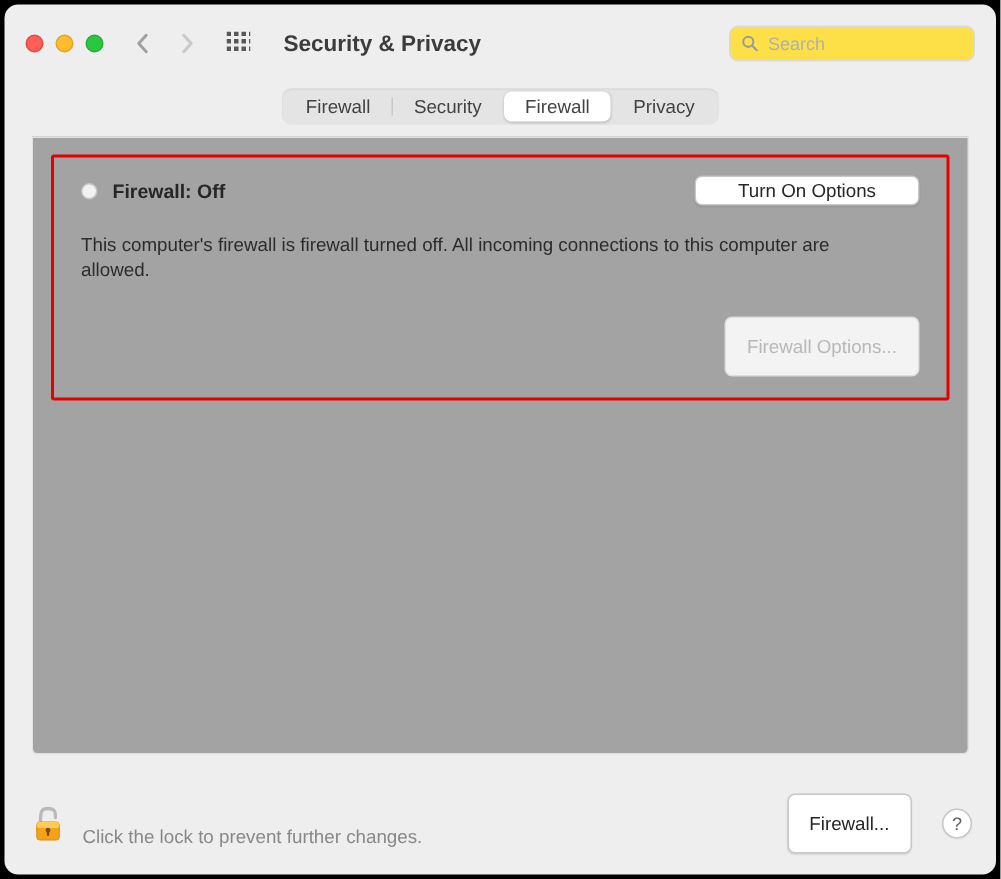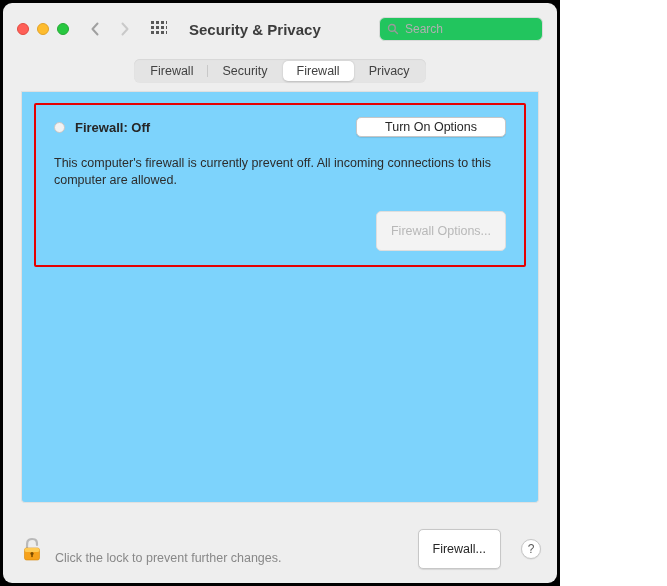--- a/index.html
+++ b/index.html
@@ -1,38 +1,38 @@
 <!DOCTYPE html>
 <html><head>
   <meta charset="utf-8">
   <style>
     * { box-sizing: border-box; margin: 0; padding: 0; }
     html, body { width: 667px; height: 586px; font-family: -apple-system, "Helvetica Neue", Arial, sans-serif; font-size: 13px; color: #262626; }
-    .frame { width: 560px; height: 586px; background: #000; padding: 3px; }
+    .frame { width: 667px; height: 586px; background: #000; padding: 3px; }
     .window { width: 100%; height: 100%; background: #eeeeee; border-radius: 9px; display: flex; flex-direction: column; overflow: hidden; position: relative; }
     .toolbar { display: flex; align-items: center; padding: 14px 14px 12px 14px; gap: 10px; }
     .traffic { display: flex; gap: 8px; margin-right: 10px; }
     .tl { width: 12px; height: 12px; border-radius: 50%; }
     .tl.red { background: #ff5f57; border: 0.5px solid #e24b41; }
     .tl.yellow { background: #febc2e; border: 0.5px solid #e2a327; }
     .tl.green { background: #28c840; border: 0.5px solid #27aa35; }
     .navbtns { display: flex; gap: 18px; margin-right: 8px; }
     .chev { width: 12px; height: 14px; display: flex; align-items: center; justify-content: center; color: #a0a0a0; }
     .apps-grid { width: 16px; height: 16px; margin: 0 12px 0 2px; }
     .title { font-weight: 700; font-size: 15px; color: #3c3c3c; }
     .spacer { flex: 1; }
-    .search { display: flex; align-items: center; gap: 6px; width: 164px; height: 24px; background: #22c55e; border: 1px solid #d9d9d9; border-radius: 6px; padding: 0 7px; color: #9a9a9a; }
+    .search { display: flex; align-items: center; gap: 6px; width: 164px; height: 24px; background: #fde047; border: 1px solid #d9d9d9; border-radius: 6px; padding: 0 7px; color: #9a9a9a; }
     .search svg { flex-shrink: 0; }
     .search input { border: none; outline: none; width: 100%; font-size: 12px; background: transparent; color: #555; }
     .seg-wrap { display: flex; justify-content: center; padding: 6px 0 0 0; }
     .seg { display: inline-flex; background: #e4e4e4; border-radius: 6px; padding: 2px; box-shadow: inset 0 0.5px 1px rgba(0,0,0,0.1); }
     .seg .tab { padding: 3px 14px; font-size: 12.5px; color: #424242; border-radius: 5px; cursor: default; position: relative; user-select: none; display: inline-block; text-align: center; }
     .seg .sep { width: 1px; background: #c8c8c8; margin: 4px 0; }
     .seg .tab.active { background: #fff; box-shadow: 0 0.5px 2px rgba(0,0,0,0.18); }
-    .content { margin: 8px 18px 16px 18px; background: #7dd3fc; border: 1px solid #e0e0e0; border-top: none; border-radius: 0 0 4px 4px; flex: 1; position: relative; padding-top: 2px; }
+    .content { margin: 8px 18px 16px 18px; background: #a3a3a3; border: 1px solid #e0e0e0; border-top: none; border-radius: 0 0 4px 4px; flex: 1; position: relative; padding-top: 2px; }
     .content::before { content:""; display:block; position:absolute; top:0; left:-0.5px; right:-0.5px; height:1px; background:#e0e0e0; }
     .highlighted { margin: 10px 12px 0 12px; border: 2.5px solid #e60000; border-radius: 2px; padding: 12px 18px 14px 18px; background: transparent; }
     .fw-row { display: flex; align-items: center; gap: 10px; }
     .status-dot { width: 11px; height: 11px; border-radius: 50%; background: #f2f2f2; border: 1px solid #c6c6c6; flex-shrink: 0; }
     .fw-status { font-weight: 700; font-size: 13px; }
     .fw-row .spacer { flex: 1; }
     .btn { background: #fff; border: 0.5px solid #c7c7c7; border-radius: 5px; padding: 12px 14px; font-size: 12.5px; box-shadow: 0 0.5px 1px rgba(0,0,0,0.1); cursor: default; }
     .btn.wide { padding: 2px 28px; }
     .btn.disabled { color: #b8b8b8; background: #f3f3f3; border-color: #dedede; box-shadow: none; }
     .fw-desc { margin-top: 18px; font-size: 12.5px; line-height: 1.35; color: #2c2c2c; max-width: 530px; }
@@ -109,21 +109,21 @@
     </div>
 
     <div class="content">
       <div class="highlighted">
         <div class="fw-row">
           <div class="status-dot"></div>
           <div class="fw-status">Firewall: Off</div>
           <div class="spacer"></div>
           <div class="btn wide">Turn On Options</div>
         </div>
-        <div class="fw-desc">This computer's firewall is currently prevent off. All incoming connections to this computer are allowed.</div>
+        <div class="fw-desc">This computer's firewall is firewall turned off. All incoming connections to this computer are allowed.</div>
         <div class="fw-opts">
           <div class="btn disabled">Firewall Options...</div>
         </div>
       </div>
     </div>
 
     <div class="footer">
       <div class="lock">
         <svg width="22" height="26" viewBox="0 0 22 26">
           <path d="M6 12 C6 6, 6 3, 11 3 C16 3, 16 6, 16 9" stroke="#b9b9b9" stroke-width="2.2" fill="none" stroke-linecap="round"></path>

